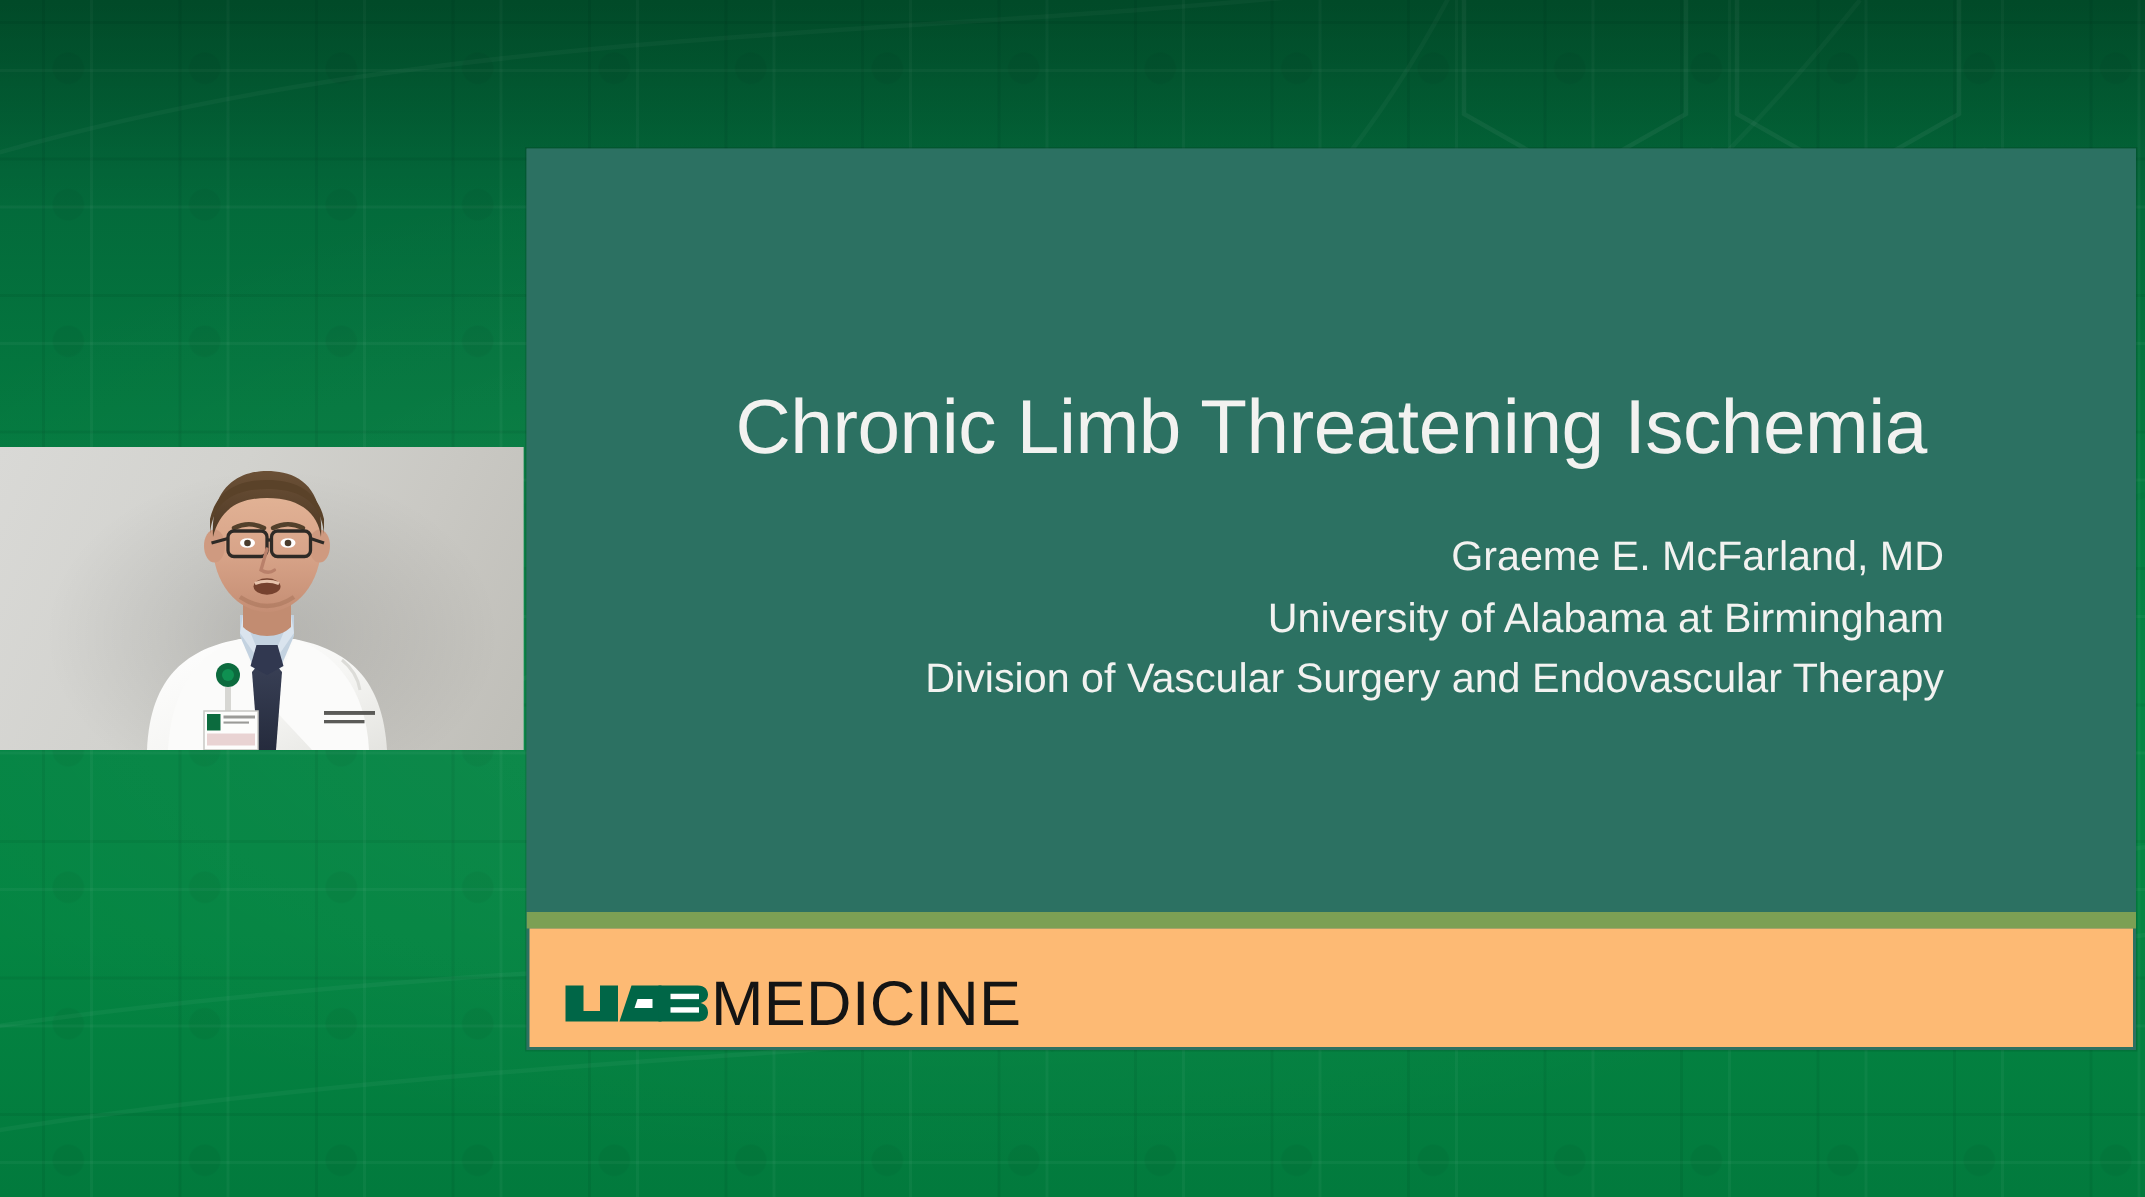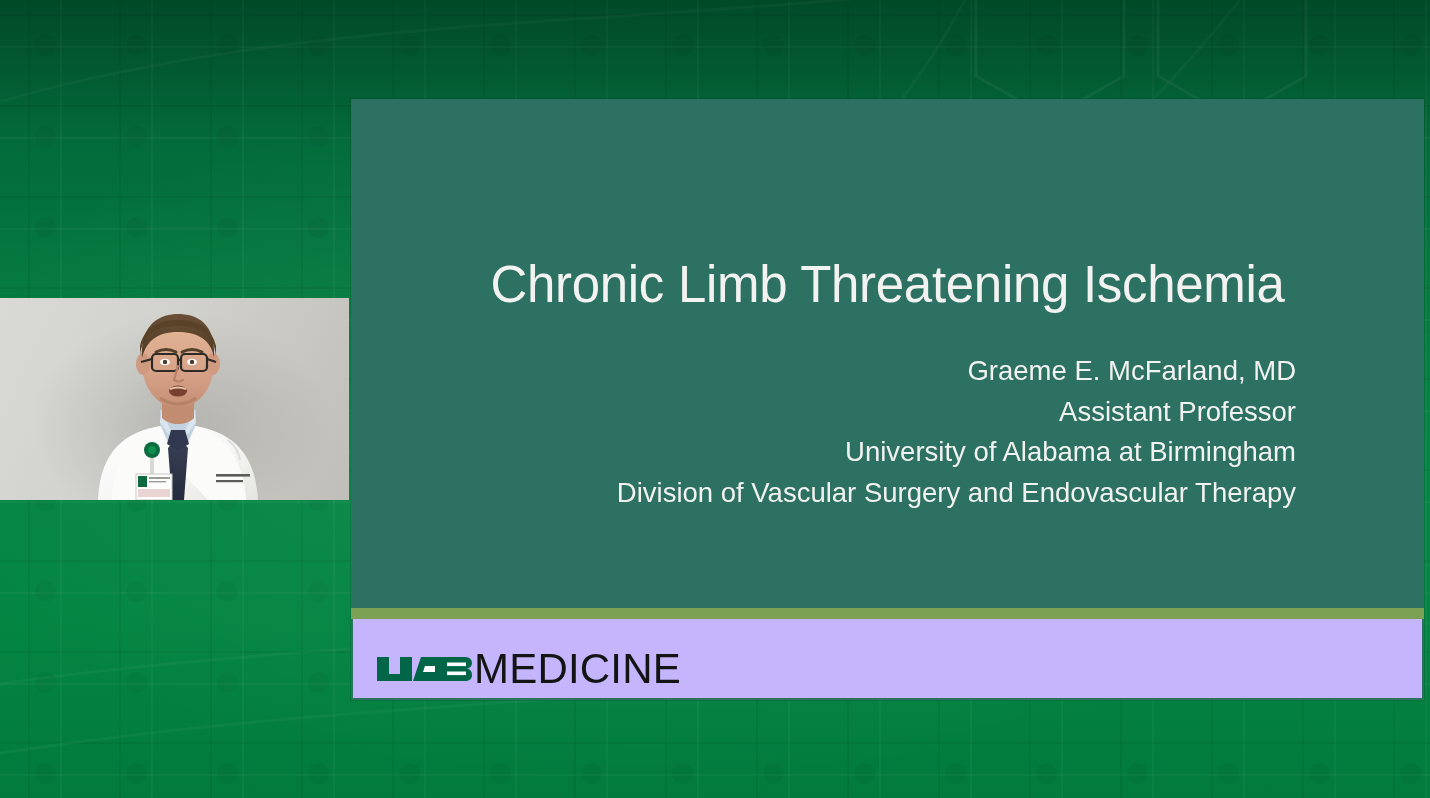--- a/index.html
+++ b/index.html
@@ -157,21 +157,21 @@
     top: 509px;
     height: 11px;
     background: #7ca054;
   }
   #slide-footer {
     position: absolute;
     left: 2px;
     right: 2px;
     top: 520px;
     bottom: 2px;
-    background: #c4b5fd;
+    background: #fdba74;
   }
   #logo-lockup {
     position: absolute;
     left: 22px;
     top: 29px;
     display: flex;
     align-items: center;
     gap: 1px;
   }
   #uab-mark { display: block; }
@@ -315,21 +315,20 @@
   </div>
 
   <div id="slide">
 
     <div id="slide-body">
 
       <div id="slide-title">Chronic Limb Threatening Ischemia</div>
 
       <div id="slide-byline">
         <div>Graeme E. McFarland, MD</div>
-        <div>Assistant Professor</div>
         <div>University of Alabama at Birmingham</div>
         <div>Division of Vascular Surgery and Endovascular Therapy</div>
       </div>
     </div>
 
     <div id="accent-bar"></div>
 
     <div id="slide-footer">
       <div id="logo-lockup">
 

